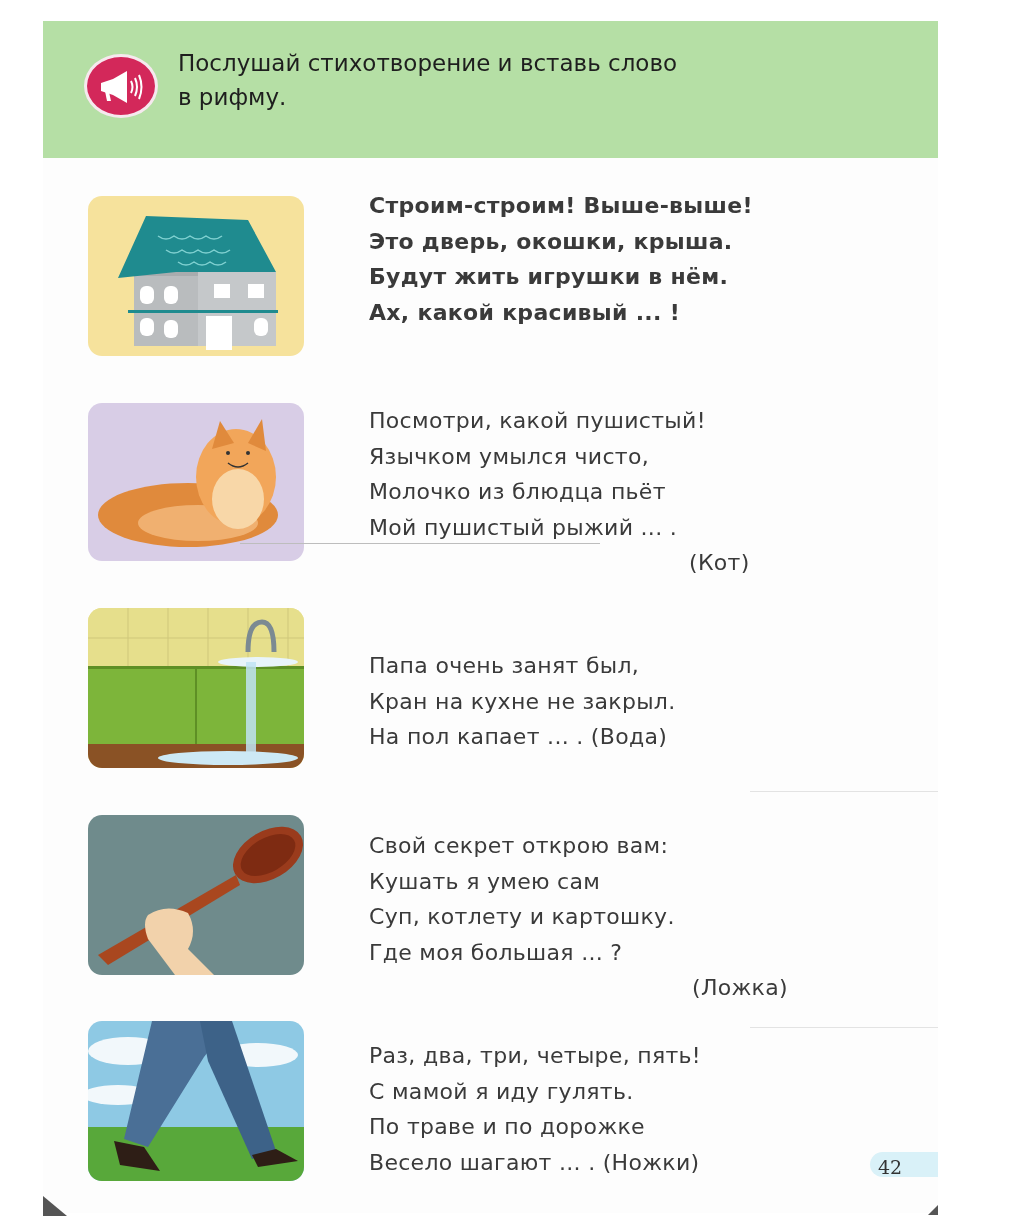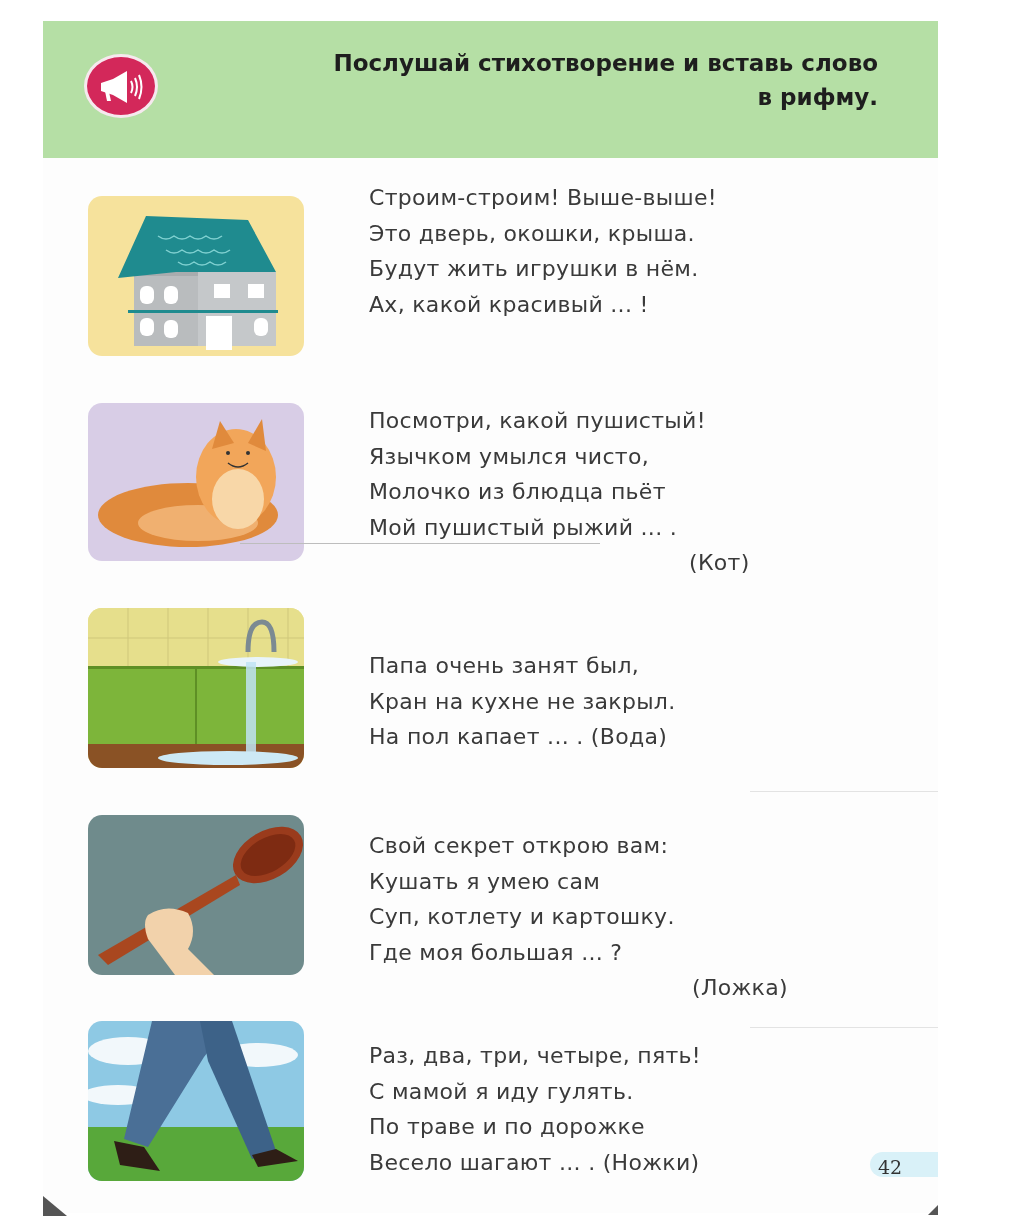--- a/index.html
+++ b/index.html
@@ -19,21 +19,21 @@
     .header {
       position: absolute; left: 43px; top: 21px; width: 895px; height: 137px; background: #b5dfa5;
     }
     .header-icon {
       position: absolute; left: 84px; top: 54px; width: 74px; height: 64px;
       border-radius: 50%; background: #d3285a; border: 3px solid #f6e9ee; box-sizing: border-box;
     }
     .header-icon svg { position: absolute; left: 10px; top: 10px; }
     .header-title {
       position: absolute; left: 178px; top: 46px; width: 700px;
-      font-family: "DejaVu Sans", sans-serif; font-weight: bold; font-size: 23px; line-height: 34px; color: #1e1e1e; text-align: right;
+      font-family: "DejaVu Sans", sans-serif; font-weight: normal; font-size: 23px; line-height: 34px; color: #1e1e1e;
     }
     .pic {
       position: absolute; left: 88px; width: 216px; border-radius: 14px; overflow: hidden;
     }
     .poem {
       position: absolute; left: 369px; font-family: "DejaVu Sans", sans-serif; font-size: 22px;
       line-height: 35.5px; color: #3a3a3a; letter-spacing: 0.3px;
     }
     .poem .line { display: block; white-space: nowrap; }
     .poem .answer { display: block; white-space: nowrap; }
@@ -78,21 +78,21 @@
     <rect x="52" y="90" width="14" height="18" rx="6" fill="#fff"></rect>
     <rect x="76" y="90" width="14" height="18" rx="6" fill="#fff"></rect>
     <rect x="126" y="88" width="16" height="14" fill="#fff"></rect>
     <rect x="160" y="88" width="16" height="14" fill="#fff"></rect>
     <rect x="52" y="122" width="14" height="18" rx="6" fill="#fff"></rect>
     <rect x="76" y="124" width="14" height="18" rx="6" fill="#fff"></rect>
     <rect x="118" y="120" width="26" height="34" fill="#fff"></rect>
     <rect x="166" y="122" width="14" height="18" rx="6" fill="#fff"></rect>
   </svg>
 </div>
-<div class="poem" style="top:180px;">
+<div class="poem" style="top:188px;font-weight:bold;">
   <span class="line">Строим-строим! Выше-выше!</span>
   <span class="line">Это дверь, окошки, крыша.</span>
   <span class="line">Будут жить игрушки в нём.</span>
   <span class="line">Ах, какой красивый ... !</span>
 </div>
 
 <div class="pic" style="top:403px;height:158px;background:#d8cde6;">
   <svg width="216" height="158" viewBox="0 0 216 158">
     <ellipse cx="100" cy="112" rx="90" ry="32" fill="#e08a3c"></ellipse>
     <ellipse cx="110" cy="120" rx="60" ry="18" fill="#f0b070"></ellipse>

